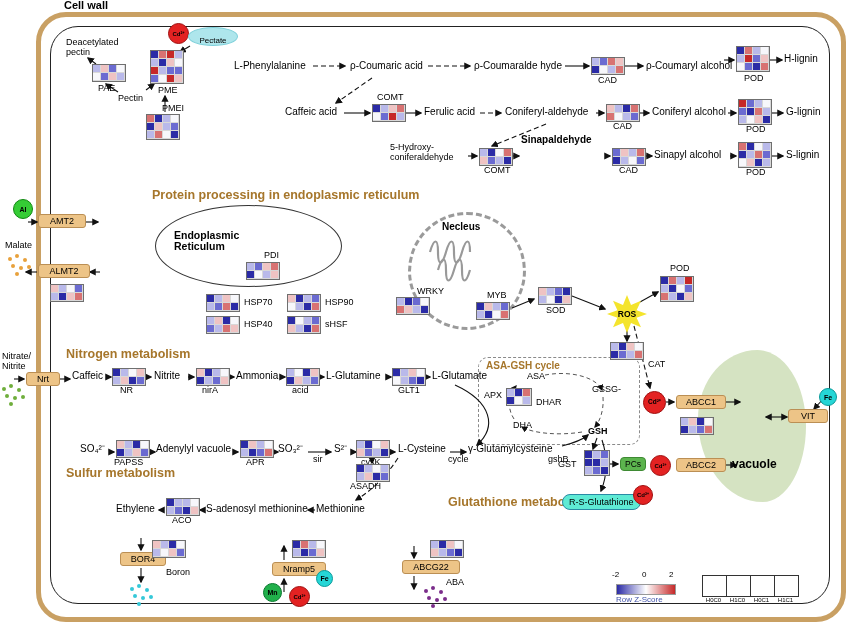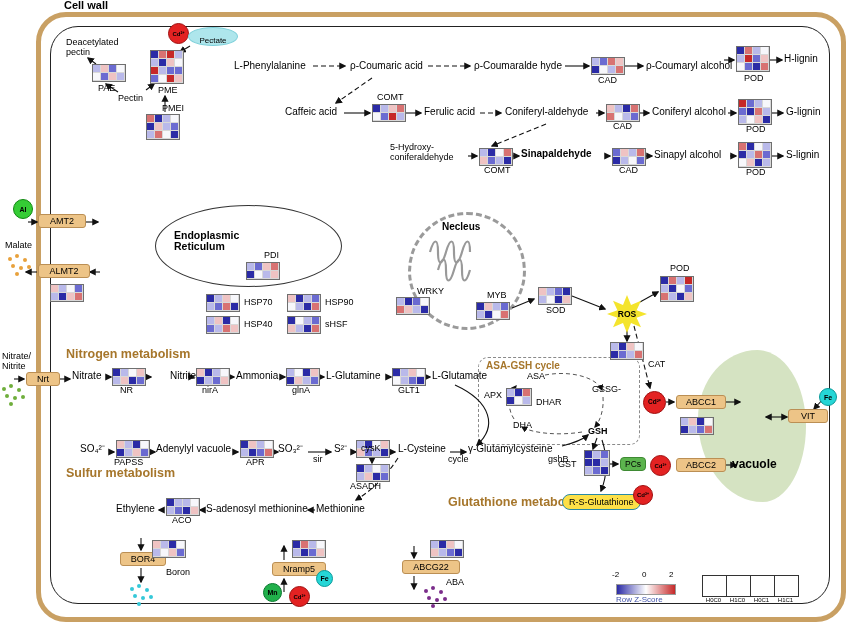--- a/index.html
+++ b/index.html
@@ -34,21 +34,21 @@
   #cellwall{position:absolute;left:36px;top:12px;width:800px;height:600px;border:5px solid #c9a063;border-radius:30px}
   #innerwall{position:absolute;left:50px;top:26px;width:778px;height:576px;border:1.5px solid #222;border-radius:28px}
   #er{position:absolute;left:155px;top:205px;width:185px;height:80px;border:1.5px solid #333;border-radius:50%}
   #nucleus{position:absolute;left:408px;top:212px;width:112px;height:112px;border:3px dashed #9a9a9a;border-radius:50%}
   #cyclebox{position:absolute;left:478px;top:357px;width:160px;height:86px;border:1.5px dashed #8a8a8a;border-radius:10px}
   #vacuole{position:absolute;left:698px;top:350px;width:108px;height:152px;background:#d5e3c2;border-radius:55% 45% 40% 60%/45% 50% 50% 55%}
   #ros{position:absolute;left:607px;top:295px;width:40px;height:38px;background:#f4e42c;display:flex;align-items:center;justify-content:center;font-size:8.5px;font-weight:bold;
     clip-path:polygon(50% 0%,60% 26%,85% 15%,74% 40%,100% 50%,74% 60%,85% 85%,60% 74%,50% 100%,40% 74%,15% 85%,26% 60%,0% 50%,26% 40%,15% 15%,40% 26%)}
   .pectate{position:absolute;left:188px;top:27px;width:48px;height:17px;background:#aee6ec;border:1px solid #7fd0da;border-radius:50%;font-size:8px;display:flex;align-items:flex-end;justify-content:center}
   .greenbox{position:absolute;background:#5cb44e;border:1px solid #3e8a33;border-radius:4px;font-size:8.5px;padding:1px 4px}
-  .rsg{position:absolute;background:#fde047;border:1px solid #2a8aa5;border-radius:9px;font-size:9px;padding:2px 6px}
+  .rsg{position:absolute;background:#5eead4;border:1px solid #2a8aa5;border-radius:9px;font-size:9px;padding:2px 6px}
   #legend-grad{position:absolute;left:616px;top:584px;width:58px;height:9px;border:1px solid #999}
   .sample-box{position:absolute;top:575px;width:23px;height:20px;border:1px solid #333;background:#fff}
   .sample-label{position:absolute;top:597px;width:23px;text-align:center;font-size:6px}
   svg.layer{position:absolute;left:0;top:0;pointer-events:none}
 </style>
 </head>
 <body>
 
 <div id="stage">
 
@@ -232,35 +232,36 @@
     </div>
   <div class="t s9" style="left:746px;top:125px">POD</div>
   <div class="t" style="left:786px;top:107px">G-lignin</div>
 
   <div class="t s9 wrap" style="left:390px;top:143px;width:76px">5-Hydroxy-coniferaldehyde</div>
   <div class="hm" style="left:479px;top:148px">
       <div class="row"><span class="cell" style="background: rgb(185, 185, 234);"></span><span class="cell" style="background: rgb(43, 43, 166);"></span><span class="cell" style="background: rgb(247, 247, 251);"></span><span class="cell" style="background: rgb(216, 114, 114);"></span></div>
       <div class="row"><span class="cell" style="background: rgb(239, 195, 195);"></span><span class="cell" style="background: rgb(107, 107, 209);"></span><span class="cell" style="background: rgb(185, 185, 234);"></span><span class="cell" style="background: rgb(43, 43, 166);"></span></div>
     </div>
   <div class="t s9" style="left:484px;top:166px">COMT</div>
-  <div class="t b" style="left:521px;top:149px">Sinapaldehyde</div>
+  <div class="t b" style="left:521px;top:135px">Sinapaldehyde</div>
   <div class="hm" style="left:612px;top:148px">
       <div class="row"><span class="cell" style="background: rgb(107, 107, 209);"></span><span class="cell" style="background: rgb(239, 195, 195);"></span><span class="cell" style="background: rgb(185, 185, 234);"></span><span class="cell" style="background: rgb(216, 114, 114);"></span></div>
       <div class="row"><span class="cell" style="background: rgb(43, 43, 166);"></span><span class="cell" style="background: rgb(185, 185, 234);"></span><span class="cell" style="background: rgb(247, 247, 251);"></span><span class="cell" style="background: rgb(107, 107, 209);"></span></div>
     </div>
   <div class="t s9" style="left:619px;top:166px">CAD</div>
   <div class="t" style="left:654px;top:150px">Sinapyl alcohol</div>
   <div class="hm" style="left:738px;top:142px">
       <div class="row"><span class="cell" style="background: rgb(216, 114, 114);"></span><span class="cell" style="background: rgb(43, 43, 166);"></span><span class="cell" style="background: rgb(247, 247, 251);"></span><span class="cell" style="background: rgb(185, 185, 234);"></span></div>
       <div class="row"><span class="cell" style="background: rgb(43, 43, 166);"></span><span class="cell" style="background: rgb(185, 185, 234);"></span><span class="cell" style="background: rgb(216, 114, 114);"></span><span class="cell" style="background: rgb(107, 107, 209);"></span></div>
       <div class="row"><span class="cell" style="background: rgb(247, 247, 251);"></span><span class="cell" style="background: rgb(239, 195, 195);"></span><span class="cell" style="background: rgb(43, 43, 166);"></span><span class="cell" style="background: rgb(185, 185, 234);"></span></div>
     </div>
   <div class="t s9" style="left:746px;top:168px">POD</div>
   <div class="t" style="left:786px;top:150px">S-lignin</div>
 
+  <div class="heading" style="left:152px;top:188px">Protein processing in endoplasmic reticulum</div>
   <div class="t b wrap" style="left:174px;top:230px;width:92px;font-size:10.5px">Endoplasmic Reticulum</div>
   <div class="t s9" style="left:264px;top:251px">PDI</div>
   <div class="hm" style="left:246px;top:262px">
       <div class="row"><span class="cell" style="background: rgb(185, 185, 234);"></span><span class="cell" style="background: rgb(107, 107, 209);"></span><span class="cell" style="background: rgb(239, 195, 195);"></span><span class="cell" style="background: rgb(216, 114, 114);"></span></div>
       <div class="row"><span class="cell" style="background: rgb(43, 43, 166);"></span><span class="cell" style="background: rgb(247, 247, 251);"></span><span class="cell" style="background: rgb(185, 185, 234);"></span><span class="cell" style="background: rgb(239, 195, 195);"></span></div>
     </div>
   <div class="hm" style="left:206px;top:294px">
       <div class="row"><span class="cell" style="background: rgb(43, 43, 166);"></span><span class="cell" style="background: rgb(185, 185, 234);"></span><span class="cell" style="background: rgb(239, 195, 195);"></span><span class="cell" style="background: rgb(247, 247, 251);"></span></div>
       <div class="row"><span class="cell" style="background: rgb(185, 185, 234);"></span><span class="cell" style="background: rgb(107, 107, 209);"></span><span class="cell" style="background: rgb(216, 114, 114);"></span><span class="cell" style="background: rgb(43, 43, 166);"></span></div>
     </div>
@@ -337,38 +338,38 @@
   <div class="dots nitrate-dots" style="left:2px;top:384px">
       <span></span>
       <span></span>
       <span></span>
       <span></span>
       <span></span>
       <span></span>
       <span></span>
     </div>
   <div class="box" style="left:26px;top:372px;width:26px"><span>Nrt</span></div>
-  <div class="t" style="left:72px;top:371px">Nitrate</div>
+  <div class="t" style="left:72px;top:371px">Caffeic</div>
   <div class="hm" style="left:112px;top:368px">
       <div class="row"><span class="cell" style="background: rgb(43, 43, 166);"></span><span class="cell" style="background: rgb(185, 185, 234);"></span><span class="cell" style="background: rgb(247, 247, 251);"></span><span class="cell" style="background: rgb(239, 195, 195);"></span></div>
       <div class="row"><span class="cell" style="background: rgb(185, 185, 234);"></span><span class="cell" style="background: rgb(239, 195, 195);"></span><span class="cell" style="background: rgb(43, 43, 166);"></span><span class="cell" style="background: rgb(107, 107, 209);"></span></div>
     </div>
   <div class="t s9" style="left:120px;top:386px">NR</div>
-  <div class="t" style="left:170px;top:371px">Nitrite</div>
+  <div class="t" style="left:154px;top:371px">Nitrite</div>
   <div class="hm" style="left:196px;top:368px">
       <div class="row"><span class="cell" style="background: rgb(239, 195, 195);"></span><span class="cell" style="background: rgb(43, 43, 166);"></span><span class="cell" style="background: rgb(185, 185, 234);"></span><span class="cell" style="background: rgb(247, 247, 251);"></span></div>
       <div class="row"><span class="cell" style="background: rgb(43, 43, 166);"></span><span class="cell" style="background: rgb(185, 185, 234);"></span><span class="cell" style="background: rgb(107, 107, 209);"></span><span class="cell" style="background: rgb(239, 195, 195);"></span></div>
     </div>
   <div class="t s9" style="left:202px;top:386px">nirA</div>
   <div class="t" style="left:236px;top:371px">Ammonia</div>
   <div class="hm" style="left:286px;top:368px">
       <div class="row"><span class="cell" style="background: rgb(185, 185, 234);"></span><span class="cell" style="background: rgb(247, 247, 251);"></span><span class="cell" style="background: rgb(43, 43, 166);"></span><span class="cell" style="background: rgb(239, 195, 195);"></span></div>
       <div class="row"><span class="cell" style="background: rgb(43, 43, 166);"></span><span class="cell" style="background: rgb(239, 195, 195);"></span><span class="cell" style="background: rgb(185, 185, 234);"></span><span class="cell" style="background: rgb(107, 107, 209);"></span></div>
     </div>
-  <div class="t s9" style="left:292px;top:386px">glnA</div>
+  <div class="t s9" style="left:292px;top:386px">acid</div>
   <div class="t" style="left:326px;top:371px">L-Glutamine</div>
   <div class="hm" style="left:392px;top:368px">
       <div class="row"><span class="cell" style="background: rgb(43, 43, 166);"></span><span class="cell" style="background: rgb(185, 185, 234);"></span><span class="cell" style="background: rgb(239, 195, 195);"></span><span class="cell" style="background: rgb(247, 247, 251);"></span></div>
       <div class="row"><span class="cell" style="background: rgb(247, 247, 251);"></span><span class="cell" style="background: rgb(185, 185, 234);"></span><span class="cell" style="background: rgb(107, 107, 209);"></span><span class="cell" style="background: rgb(43, 43, 166);"></span></div>
     </div>
   <div class="t s9" style="left:398px;top:386px">GLT1</div>
   <div class="t" style="left:432px;top:371px">L-Glutamate</div>
 
   <div class="heading" style="left:486px;top:360px;font-size:10px">ASA-GSH cycle</div>
   <div class="t s9" style="left:527px;top:372px">ASA</div>
@@ -409,21 +410,21 @@
       <div class="row"><span class="cell" style="background: rgb(185, 185, 234);"></span><span class="cell" style="background: rgb(43, 43, 166);"></span><span class="cell" style="background: rgb(107, 107, 209);"></span><span class="cell" style="background: rgb(216, 114, 114);"></span></div>
     </div>
   <div class="t s9" style="left:246px;top:458px">APR</div>
   <div class="t" style="left:278px;top:444px">SO₃²⁻</div>
   <div class="t s9" style="left:313px;top:455px">sir</div>
   <div class="t" style="left:334px;top:444px">S²⁻</div>
   <div class="hm" style="left:356px;top:440px">
       <div class="row"><span class="cell" style="background: rgb(185, 185, 234);"></span><span class="cell" style="background: rgb(43, 43, 166);"></span><span class="cell" style="background: rgb(247, 247, 251);"></span><span class="cell" style="background: rgb(239, 195, 195);"></span></div>
       <div class="row"><span class="cell" style="background: rgb(239, 195, 195);"></span><span class="cell" style="background: rgb(107, 107, 209);"></span><span class="cell" style="background: rgb(185, 185, 234);"></span><span class="cell" style="background: rgb(43, 43, 166);"></span></div>
     </div>
-  <div class="t s9" style="left:361px;top:444px">cysK</div>
+  <div class="t s9" style="left:361px;top:458px">cysK</div>
   <div class="t" style="left:398px;top:444px">L-Cysteine</div>
   <div class="t s9" style="left:448px;top:455px">cycle</div>
   <div class="t" style="left:468px;top:444px">γ-Glutamylcysteine</div>
   <div class="t s9" style="left:548px;top:455px">gshB</div>
   <div class="hm" style="left:356px;top:464px">
       <div class="row"><span class="cell" style="background: rgb(43, 43, 166);"></span><span class="cell" style="background: rgb(185, 185, 234);"></span><span class="cell" style="background: rgb(247, 247, 251);"></span><span class="cell" style="background: rgb(185, 185, 234);"></span></div>
       <div class="row"><span class="cell" style="background: rgb(185, 185, 234);"></span><span class="cell" style="background: rgb(239, 195, 195);"></span><span class="cell" style="background: rgb(43, 43, 166);"></span><span class="cell" style="background: rgb(107, 107, 209);"></span></div>
     </div>
   <div class="t s9" style="left:350px;top:482px">ASADH</div>
 

